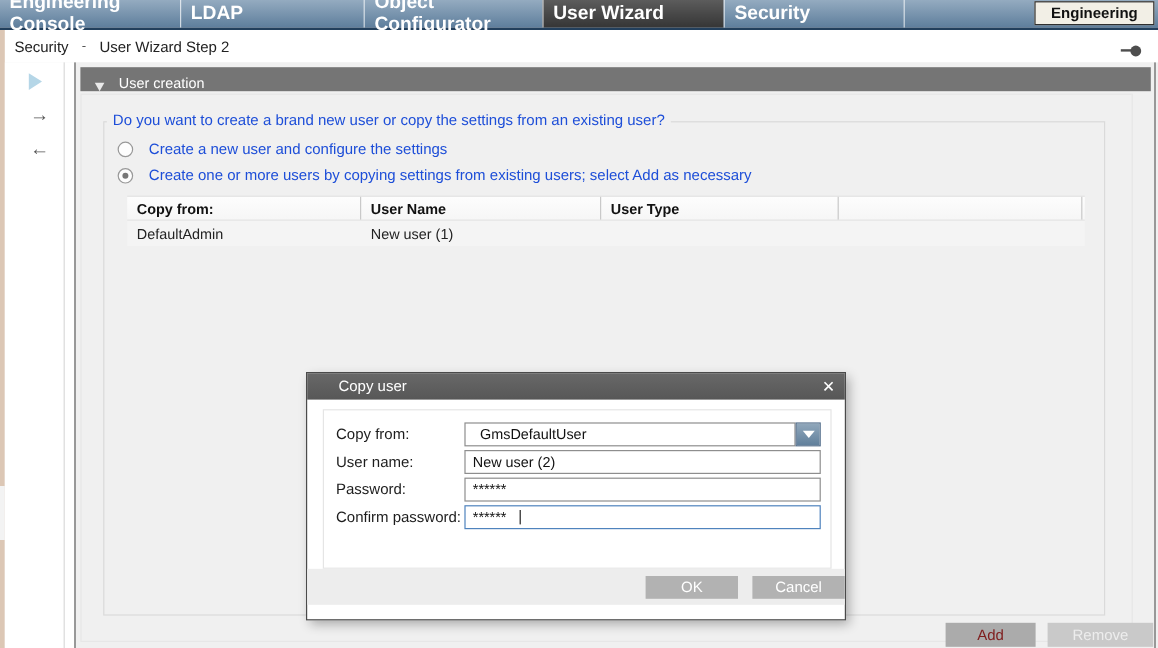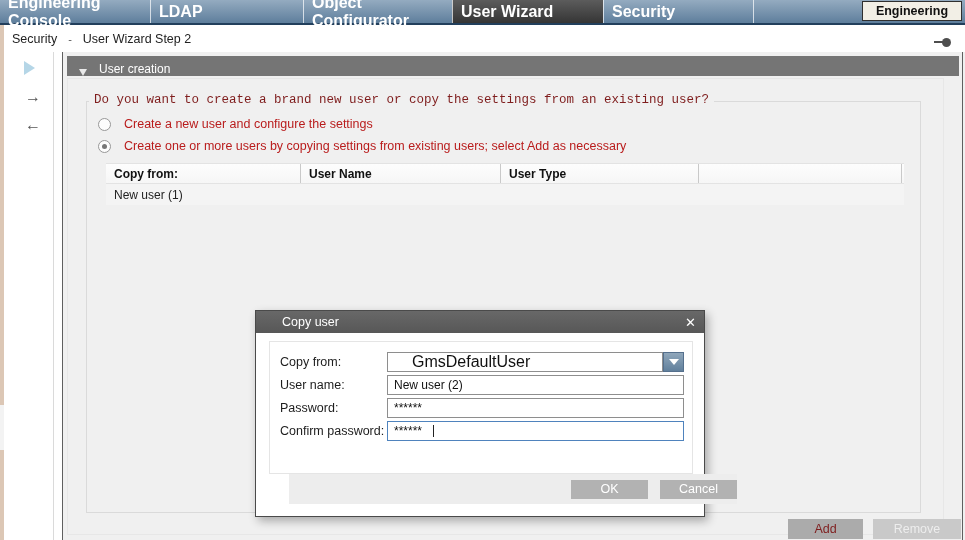--- a/index.html
+++ b/index.html
@@ -43,23 +43,23 @@
   .main-panel { position:absolute; left:62px; top:52px; width:901px; height:488px; background:#f0f0f0;
                 border-left:1px solid #5f5f5f; border-right:1px solid #5f5f5f; }
   .section-bar { position:absolute; left:4px; top:4px; width:892px; height:20px; background:#757575;
                  display:flex; align-items:flex-end; color:#fff; font-size:12px; cursor:pointer; }
   .collapse-tri { width:0; height:0; border-top:7px solid #e9e9e9; border-left:4.5px solid transparent;
                   border-right:4.5px solid transparent; margin:0 12px; }
   .inner { position:absolute; left:4px; top:26px; width:877px; height:457px; border:1px solid #e7e7e7; }
 
   .qbox { position:absolute; left:23px; top:49px; width:835px; height:412px; border:1px solid #dadada; }
   .qbox-legend { position:absolute; top:-9px; left:2px; background:#f0f0f0; padding:0 5px;
-                 font-size:12.5px; color:#7f1d1d; white-space:nowrap;font-family:Liberation Mono, monospace; }
+                 font-size:12.5px; color:#1d4ed8; white-space:nowrap; }
   .radio-row { position:absolute; left:11px; display:flex; align-items:center; gap:13px;
-               font-size:12.5px; color:#b91c1c; cursor:pointer; }
+               font-size:12.5px; color:#1d4ed8; cursor:pointer; }
   .r1 { top:15px; } .r2 { top:37px;gap:13px; }
   .radio { width:13px; height:13px; border-radius:50%; border:1px solid #989898; background:#fdfdfd;
            position:relative; flex:none; }
   .radio.sel::after { content:''; position:absolute; left:3px; top:3px; width:5px; height:5px;
                       border-radius:50%; background:#777; }
 
   .utable { position:absolute; left:19px; top:61px; width:798px; }
   .thead { display:flex; height:21px; background:linear-gradient(#fdfdfd,#f6f6f6);
            border-top:1px solid #e3e3e3; border-bottom:1px solid #e3e3e3; }
   .th { display:flex; align-items:center; padding-left:8px; font-size:12px; font-weight:bold;
@@ -78,32 +78,32 @@
             border:1px solid #4a4a4a; box-shadow:3px 4px 9px rgba(0,0,0,.3); z-index:10; }
   .dtitle { height:22px; background:linear-gradient(#686868,#575757); color:#fff; display:flex;
             align-items:center; padding-left:26px; font-size:12.5px; position:relative; }
   .dclose { position:absolute; right:8px; top:0; height:22px; display:flex; align-items:center;
             color:#fff; font-size:13px; cursor:pointer; }
   .dbody { position:absolute; left:13px; top:30px; width:424px; height:133px; border:1px solid #e5e5e5;
            padding-top:10px; background:#fff; }
   .frow { display:flex; align-items:center; height:20px; margin:0 8px 3px 10px; }
   .flabel { width:107px; font-size:12.5px; color:#1d1d1d; flex:none; }
   .fctrl { flex:1; display:flex; height:20px; position:relative; }
-  .combo-text { flex:1; border:1px solid #8e8e8e; background:#fff; font-size:16px; display:flex;
-                align-items:center; padding-left:24px; color:#111;text-align:center; }
+  .combo-text { flex:1; border:1px solid #8e8e8e; background:#fff; font-size:12px; display:flex;
+                align-items:center; padding-left:12px; color:#111;text-align:center; }
   .combo-btn { width:21px; height:20px; background:linear-gradient(#90a7bb,#61809c);
                border:1px solid #55708d; display:flex; align-items:center; justify-content:center; cursor:pointer; }
   .combo-tri { width:0; height:0; border-top:6px solid #fff; border-left:5px solid transparent;
                border-right:5px solid transparent; }
   .tinput { flex:1; border:1px solid #8e8e8e; font-size:12px; padding-left:6px; color:#111;
             height:20px; font-family:inherit; background:#fff; outline:none; }
   .tinput.focus { border:1px solid #4f83bd; }
   .caret { position:absolute; left:46px; top:4px; width:1px; height:12px; background:#222; }
   .dfooter { position:absolute; left:0; top:163px; width:448px; height:30px; background:#ededed;
-             display:flex; align-items:center; justify-content:flex-end; gap:12px; padding-right:0;margin-left:33px; }
+             display:flex; align-items:center; justify-content:flex-end; gap:12px; padding-right:0; }
   .dbtn { width:77px; height:19px; background:#b2b2b2; color:#fff; font-size:12.5px; border:none;
           display:flex; align-items:center; justify-content:center; font-family:inherit; cursor:pointer; }
 </style>
 </head>
 <body>
 
 <div class="tabbar">
   <div class="tab first w0">Engineering Console</div>
   <div class="tab w1">LDAP</div>
   <div class="tab w2">Object Configurator</div>
@@ -155,20 +155,21 @@
     </div>
 
     <div class="utable">
       <div class="thead">
         <div class="th c0">Copy from:</div>
         <div class="th c1">User Name</div>
         <div class="th c2">User Type</div>
         <div class="th c3"></div>
       </div>
       <div class="trow">
+        <div class="td c0">DefaultAdmin</div>
         <div class="td c1">New user (1)</div>
         <div class="td c2"></div>
         <div class="td c3"></div>
       </div>
     </div>
 
     <div class="add-btn">Add</div>
     <div class="remove-btn">Remove</div>
   </div>
 </div>

